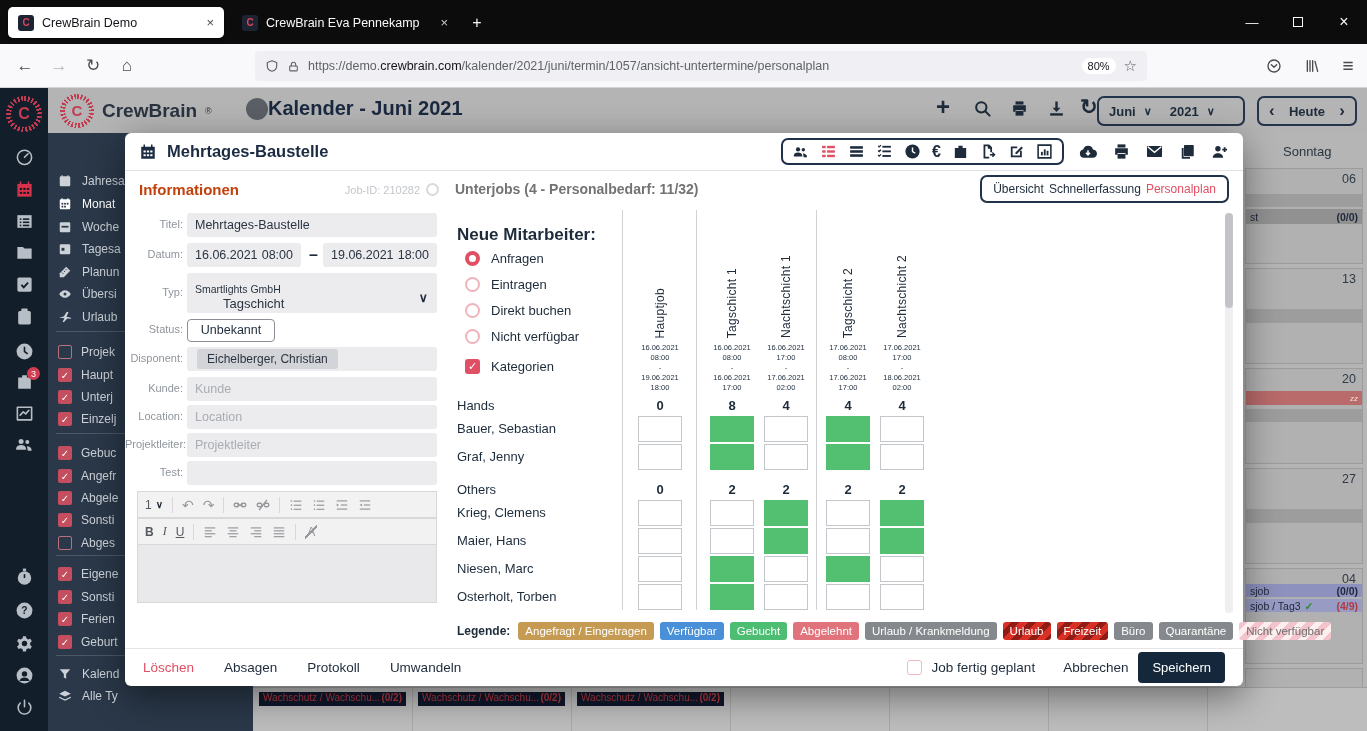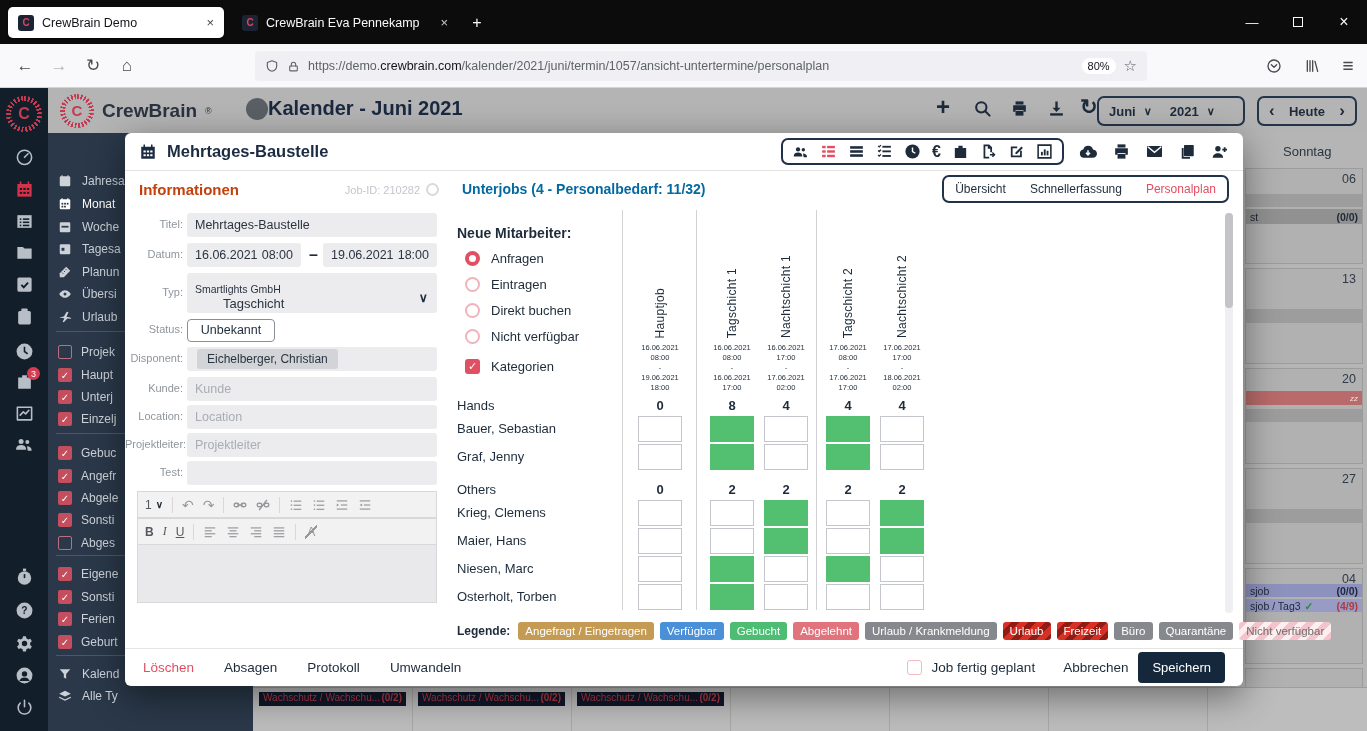--- a/index.html
+++ b/index.html
@@ -88,25 +88,25 @@
   .ttype1{position:absolute;left:8px;top:4px;font-size:10.5px;color:#2a3440}
   .ttype2{position:absolute;left:36px;top:19px;font-size:13px;color:#2a3440}
   .chv{position:absolute;right:9px;top:13px;color:#1d2b3a;font-weight:bold}
   .etb{position:absolute;left:12px;width:300px;height:27px;background:#f2f2f3;border:1px solid #d8d8db;display:flex;align-items:center;gap:9px;padding:0 7px;color:#97979c;font-size:12px}
   .etb .sepv{width:1px;height:16px;background:#d8d8db}
   .fsize{display:flex;gap:4px;align-items:center;color:#55585e;font-size:12px}
   #econtent{position:absolute;left:12px;top:412px;width:300px;height:58px;background:#e9e9ec;border:1px solid #d8d8db;border-top:none}
   .bi{font-weight:bold}.ii{font-style:italic;font-family:"Liberation Serif",serif}.ui{text-decoration:underline}
 
   
-  #ujtitle{position:absolute;left:337px;top:48px;font-size:14px;font-weight:600;color:#0369a1}
+  #ujtitle{position:absolute;left:330px;top:48px;font-size:14px;font-weight:600;color:#737373}
   #ujtitle b{font-weight:800}
-  #ujtabs{position:absolute;right:14px;top:42px;border:2px solid #223349;border-radius:7px;padding:5px 11px;display:flex;gap:24px;font-size:12px;color:#1d2b3a}
+  #ujtabs{position:absolute;right:14px;top:42px;border:2px solid #223349;border-radius:7px;padding:5px 11px;display:flex;gap:5px;font-size:12px;color:#1d2b3a}
   #ujtabs span[data-active="true"]{color:#e04f63}
-  #nmlabel{position:absolute;left:332px;top:92px;font-size:14px;font-weight:bold;color:#1d2b3a}
+  #nmlabel{position:absolute;left:332px;top:92px;font-size:17px;font-weight:bold;color:#1d2b3a}
   .ropt{position:absolute;left:340px;display:flex;align-items:center;gap:11px;font-size:13px;color:#1d2b3a}
   .radio{width:15px;height:15px;border-radius:50%;background:#fff}
   .radio[data-on="true"]{border:4.5px solid #e04f63}
   .radio[data-on="false"]{border:2px solid #f0b3bb}
   .kbox{width:15px;height:15px;border-radius:3px;background:#e04f63;color:#fff;font-size:11px;display:flex;align-items:center;justify-content:center}
   .vsep{position:absolute;top:77px;height:400px;width:1px;background:#d2d2d6}
   .colh{position:absolute;top:77px;height:128px;width:44px;display:flex;align-items:flex-end;justify-content:center}
   .colh span{writing-mode:vertical-rl;transform:rotate(180deg);font-size:12px;color:#1d2b3a;letter-spacing:.3px}
   .cold{position:absolute;top:210px;width:64px;text-align:center;font-size:7.5px;line-height:10px;color:#1d2b3a}
   .gname{position:absolute;left:332px;font-size:13px;font-weight:normal;color:#1d2b3a}

